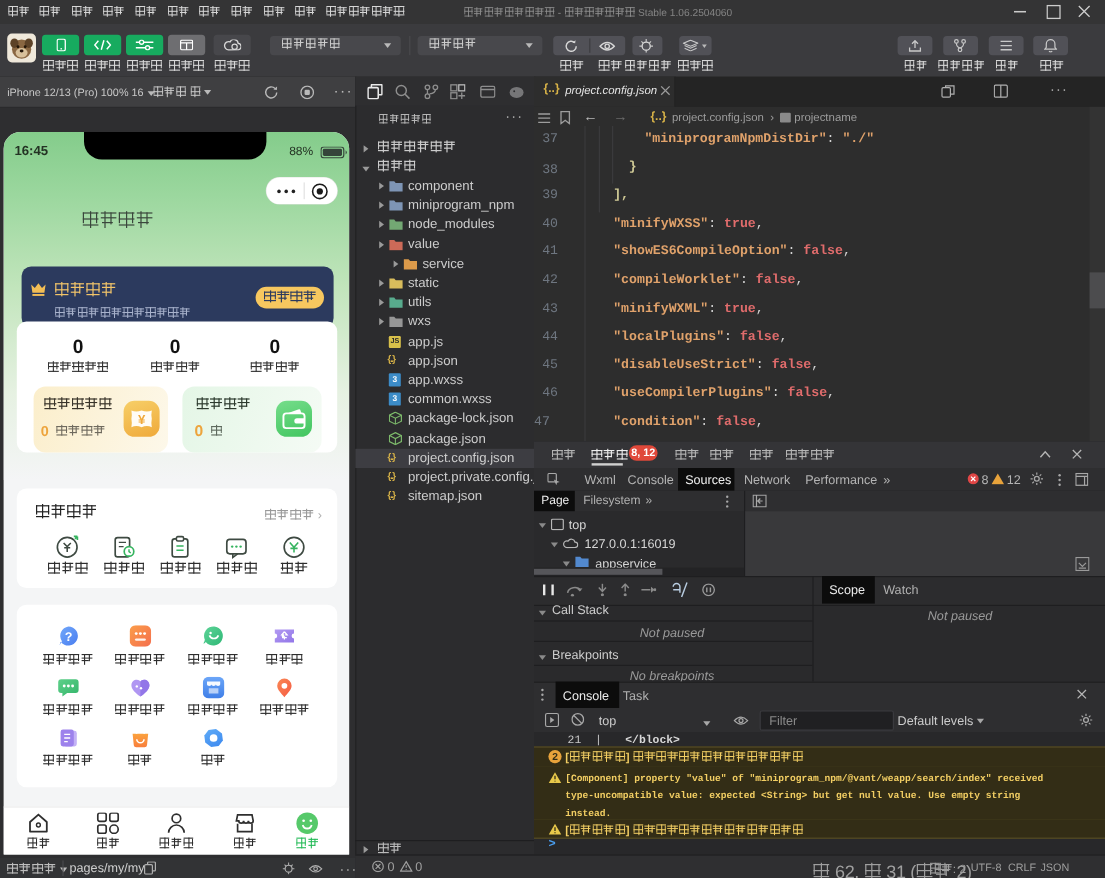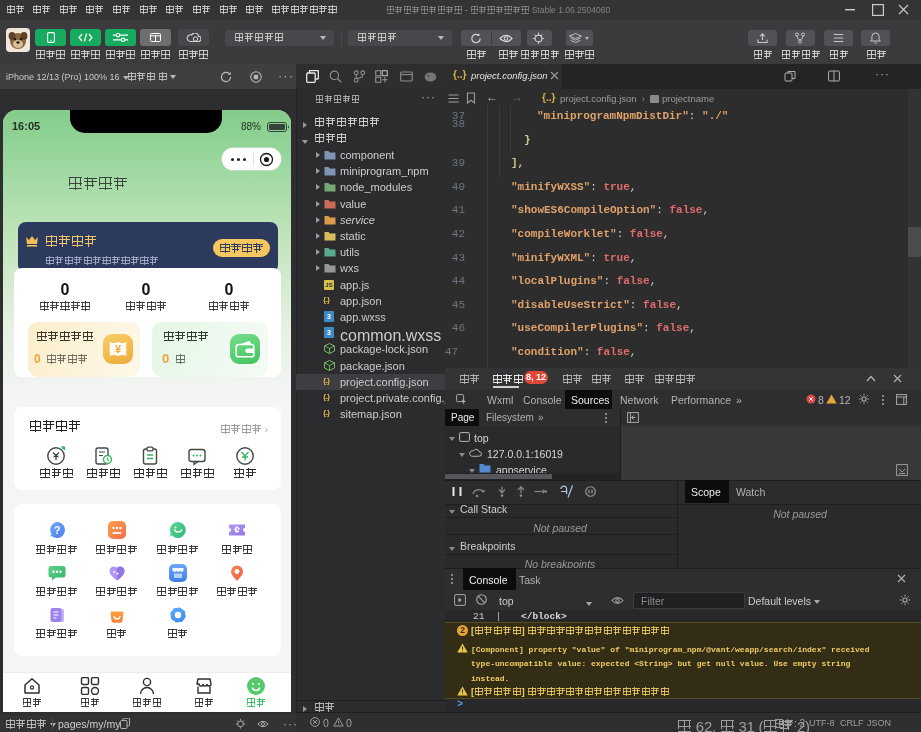--- a/index.html
+++ b/index.html
@@ -147,21 +147,21 @@
     </svg>
 <svg class="a" style="left:250px;top:71px" width="12" height="12" viewBox="0 0 12 12">
       <circle cx="6" cy="6" r="5.2" fill="none" stroke="#b9b9b9" stroke-width="1.1"></circle>
       <rect x="3.8" y="3.8" width="4.4" height="4.4" rx="1" fill="#b9b9b9"></rect>
     </svg>
 <div class="a" style="left:278px;top:69px;font-size:13px;color:#b9b9b9;letter-spacing:1px">···</div>
 
 <div id="ph" class="a" style="left:3px;top:110px;width:288px;height:602px;background:#f4f5f6;border-radius:14px 14px 0 0;overflow:hidden">
   <div class="a" style="left:0;top:0;width:288px;height:290px;background:linear-gradient(#84cc8b 0%,#9bd79e 18%,#c2e5bc 45%,#e6f1e2 75%,#f4f5f6 100%)"></div>
   <div class="a" style="left:67px;top:0;width:152px;height:23px;background:#000;border-radius:0 0 15px 15px"></div>
-  <div class="a" style="left:9px;top:11px;font-size:11px;font-weight:bold;color:#243324">16:05</div>
+  <div class="a" style="left:9px;top:11px;font-size:11px;font-weight:bold;color:#243324">16:45</div>
   <div class="a" style="left:238px;top:12px;font-size:10px;color:#243324">88%</div>
   <svg class="a" style="left:264px;top:12px" width="23" height="10" viewBox="0 0 23 10">
         <rect x="0.5" y="0.5" width="19" height="9" rx="2.4" fill="none" stroke="#35443a" stroke-width="1"></rect>
         <rect x="2" y="2" width="16" height="6" rx="1.2" fill="#35443a"></rect>
         <path d="M21 3.2 a2.4 2.4 0 0 1 0 3.6" fill="#35443a"></path>
       </svg>
   <div class="a" style="left:219px;top:38px;width:59px;height:22px;background:#fff;border-radius:11px;box-shadow:0 0 0 0.5px #e0e4e0"></div>
   <div class="a" style="left:228px;top:47.5px;width:3.4px;height:3.4px;border-radius:50%;background:#222"></div>
   <div class="a" style="left:234px;top:47.5px;width:3.4px;height:3.4px;border-radius:50%;background:#222"></div>
   <div class="a" style="left:240px;top:47.5px;width:3.4px;height:3.4px;border-radius:50%;background:#222"></div>
@@ -474,21 +474,21 @@
         </svg>
         <span style="position:absolute;left:44px;top:3px;font-size:11px;color:#cccccc;white-space:nowrap">node_modules</span>
       </div>
       <div style="position:absolute;left:0;top:48.6px;width:149px;height:16px;">
         <span style="position:absolute;left:20px;top:5px;width:0;height:0;border-top:3.5px solid transparent;border-bottom:3.5px solid transparent;border-left:4px solid #9a9a9a"></span>
         <svg width="12" height="10" viewBox="0 0 12 10" style="position:absolute;left:28px;top:3px">
           <path d="M0.5 1 H4.5 L5.8 2.5 H11.5 V9.5 H0.5Z" fill="#cc6a58"></path>
         </svg>
         <span style="position:absolute;left:44px;top:3px;font-size:11px;color:#cccccc;white-space:nowrap">value</span>
       </div>
-      <div style="position:absolute;left:0;top:64.8px;width:149px;height:16px;font-style:italic;">
+      <div style="position:absolute;left:12px;top:64.8px;width:149px;height:16px;">
         <span style="position:absolute;left:20px;top:5px;width:0;height:0;border-top:3.5px solid transparent;border-bottom:3.5px solid transparent;border-left:4px solid #9a9a9a"></span>
         <svg width="12" height="10" viewBox="0 0 12 10" style="position:absolute;left:28px;top:3px">
           <path d="M0.5 1 H4.5 L5.8 2.5 H11.5 V9.5 H0.5Z" fill="#dc9a4a"></path>
         </svg>
         <span style="position:absolute;left:44px;top:3px;font-size:11px;color:#cccccc;white-space:nowrap">service</span>
       </div>
       <div style="position:absolute;left:0;top:81.0px;width:149px;height:16px;">
         <span style="position:absolute;left:20px;top:5px;width:0;height:0;border-top:3.5px solid transparent;border-bottom:3.5px solid transparent;border-left:4px solid #9a9a9a"></span>
         <svg width="12" height="10" viewBox="0 0 12 10" style="position:absolute;left:28px;top:3px">
           <path d="M0.5 1 H4.5 L5.8 2.5 H11.5 V9.5 H0.5Z" fill="#d8bc5c"></path>
@@ -516,21 +516,21 @@
       <div style="position:absolute;left:0;top:145.8px;width:149px;height:16px;">
         <span style="position:absolute;left:27px;top:3px;color:#d8b348;font-size:8px;font-weight:bold;letter-spacing:-1.2px">{..}</span>
         <span style="position:absolute;left:44px;top:3px;font-size:11px;color:#cccccc;white-space:nowrap">app.json</span>
       </div>
       <div style="position:absolute;left:0;top:162.0px;width:149px;height:16px;">
         <span style="position:absolute;left:28px;top:2px;width:10px;height:11px;background:#3c8cc8;border-radius:1px;color:#fff;font-size:7px;font-weight:bold;text-align:center;line-height:11px;font-family:'Liberation Sans'">3</span>
         <span style="position:absolute;left:44px;top:3px;font-size:11px;color:#cccccc;white-space:nowrap">app.wxss</span>
       </div>
       <div style="position:absolute;left:0;top:178.2px;width:149px;height:16px;">
         <span style="position:absolute;left:28px;top:2px;width:10px;height:11px;background:#3c8cc8;border-radius:1px;color:#fff;font-size:7px;font-weight:bold;text-align:center;line-height:11px;font-family:'Liberation Sans'">3</span>
-        <span style="position:absolute;left:44px;top:3px;font-size:16px;color:#cccccc;white-space:nowrap">common.wxss</span>
+        <span style="position:absolute;left:44px;top:3px;font-size:11px;color:#cccccc;white-space:nowrap">common.wxss</span>
       </div>
       <div style="position:absolute;left:0;top:194.4px;width:149px;height:16px;">
         <svg width="11" height="11" viewBox="0 0 11 11" style="position:absolute;left:28px;top:2px">
           <path d="M5.5 0.5 L10.5 3 V8 L5.5 10.5 L0.5 8 V3Z" fill="none" stroke="#7cb86a" stroke-width="1"></path>
           <path d="M0.5 3 L5.5 5.5 L10.5 3 M5.5 5.5 V10.5" fill="none" stroke="#7cb86a" stroke-width="0.9"></path>
         </svg>
         <span style="position:absolute;left:44px;top:3px;font-size:11px;color:#cccccc;white-space:nowrap">package-lock.json</span>
       </div>
       <div style="position:absolute;left:0;top:210.6px;width:149px;height:16px;">
         <svg width="11" height="11" viewBox="0 0 11 11" style="position:absolute;left:28px;top:2px">
@@ -582,21 +582,21 @@
 <div class="a" style="left:486px;top:91px;font-size:12px;color:#b8b8b8">←</div>
 <div class="a" style="left:511px;top:91px;font-size:12px;color:#6a6a6a">→</div>
 <div class="a" style="left:542px;top:93px;font-size:10px;font-weight:bold;color:#d8b348">{..}</div>
 <div class="a" style="left:560px;top:94px;font-size:9.5px;color:#9d9d9d">project.config.json&nbsp; › &nbsp;<span style="display:inline-block;width:9px;height:8px;background:#8a8a8a;border-radius:1px;vertical-align:-1px"></span> projectname</div>
 <div id="code" class="a" style="left:445px;top:105px;width:463px;height:263px;overflow:hidden">
       <div style="position:absolute;left:42px;top:0;width:1px;height:263px;background:#3a3a3c"></div>
       <div style="position:absolute;left:54px;top:0;width:1px;height:72px;background:#3a3a3c"></div>
       <div style="position:absolute;left:65px;top:0;width:1px;height:48px;background:#3a3a3c"></div>
       <div class="mono" style="position:absolute;left:0;top:6.0px;width:20px;text-align:right;font-size:11px;color:#6e7680">37</div>
       <div class="mono" style="position:absolute;left:92px;top:6.0px;font-size:11px;white-space:nowrap"><b style="color:#e0a26b">"miniprogramNpmDistDir"</b><span style="color:#d4d4d4">: </span><b style="color:#e0a26b">"./"</b></div>
-      <div class="mono" style="position:absolute;left:0;top:14px;width:20px;text-align:right;font-size:11px;color:#6e7680">38</div>
+      <div class="mono" style="position:absolute;left:0;top:32px;width:20px;text-align:right;font-size:11px;color:#6e7680">38</div>
       <div class="mono" style="position:absolute;left:79px;top:29.6px;font-size:11px;white-space:nowrap"><b style="color:#d0ca96">}</b></div>
       <div class="mono" style="position:absolute;left:0;top:53.2px;width:20px;text-align:right;font-size:11px;color:#6e7680">39</div>
       <div class="mono" style="position:absolute;left:66px;top:53.2px;font-size:11px;white-space:nowrap"><b style="color:#d0ca96">],</b></div>
       <div class="mono" style="position:absolute;left:0;top:76.8px;width:20px;text-align:right;font-size:11px;color:#6e7680">40</div>
       <div class="mono" style="position:absolute;left:66px;top:76.8px;font-size:11px;white-space:nowrap"><b style="color:#e0a26b">"minifyWXSS"</b><span style="color:#d4d4d4">: </span><b style="color:#e06c6c">true</b><span style="color:#d4d4d4">,</span></div>
       <div class="mono" style="position:absolute;left:0;top:100.4px;width:20px;text-align:right;font-size:11px;color:#6e7680">41</div>
       <div class="mono" style="position:absolute;left:66px;top:100.4px;font-size:11px;white-space:nowrap"><b style="color:#e0a26b">"showES6CompileOption"</b><span style="color:#d4d4d4">: </span><b style="color:#e06c6c">false</b><span style="color:#d4d4d4">,</span></div>
       <div class="mono" style="position:absolute;left:0;top:124.0px;width:20px;text-align:right;font-size:11px;color:#6e7680">42</div>
       <div class="mono" style="position:absolute;left:66px;top:124.0px;font-size:11px;white-space:nowrap"><b style="color:#e0a26b">"compileWorklet"</b><span style="color:#d4d4d4">: </span><b style="color:#e06c6c">false</b><span style="color:#d4d4d4">,</span></div>
       <div class="mono" style="position:absolute;left:0;top:147.6px;width:20px;text-align:right;font-size:11px;color:#6e7680">43</div>

